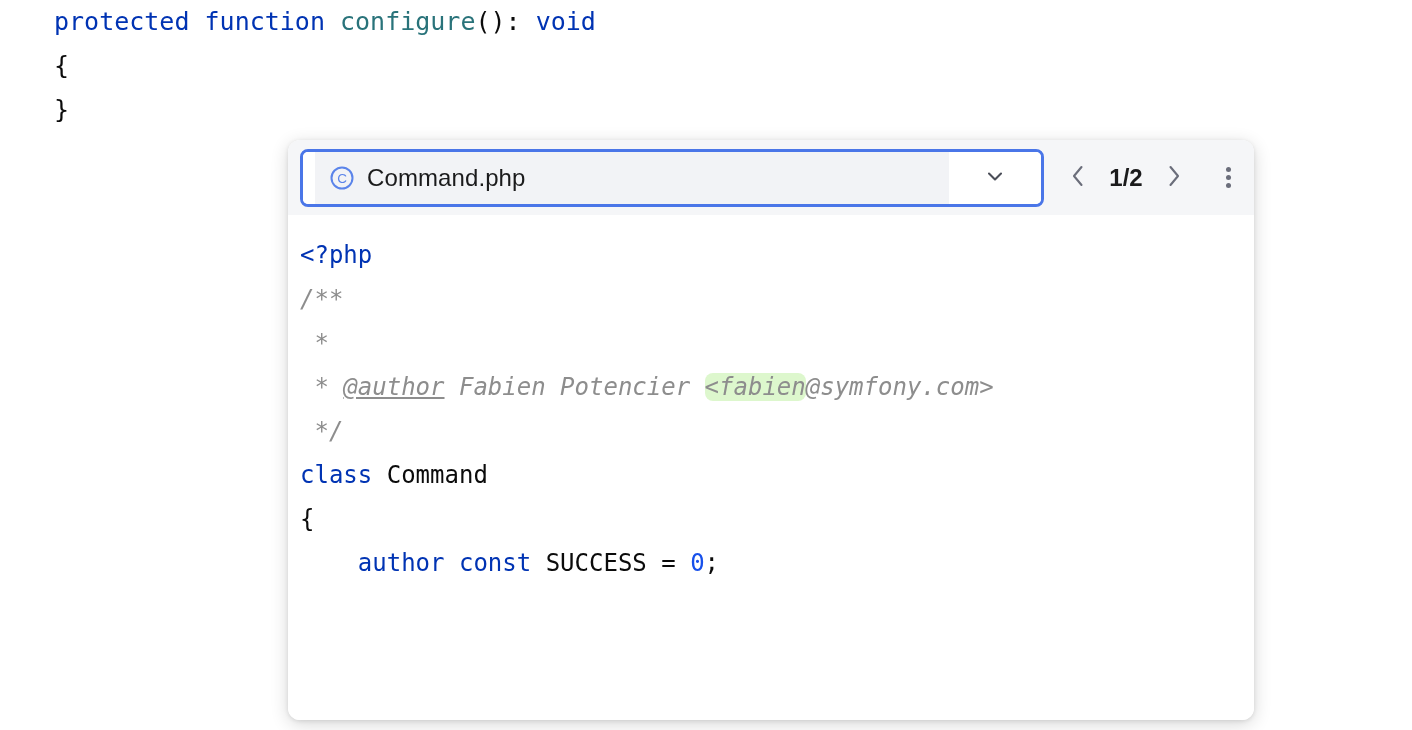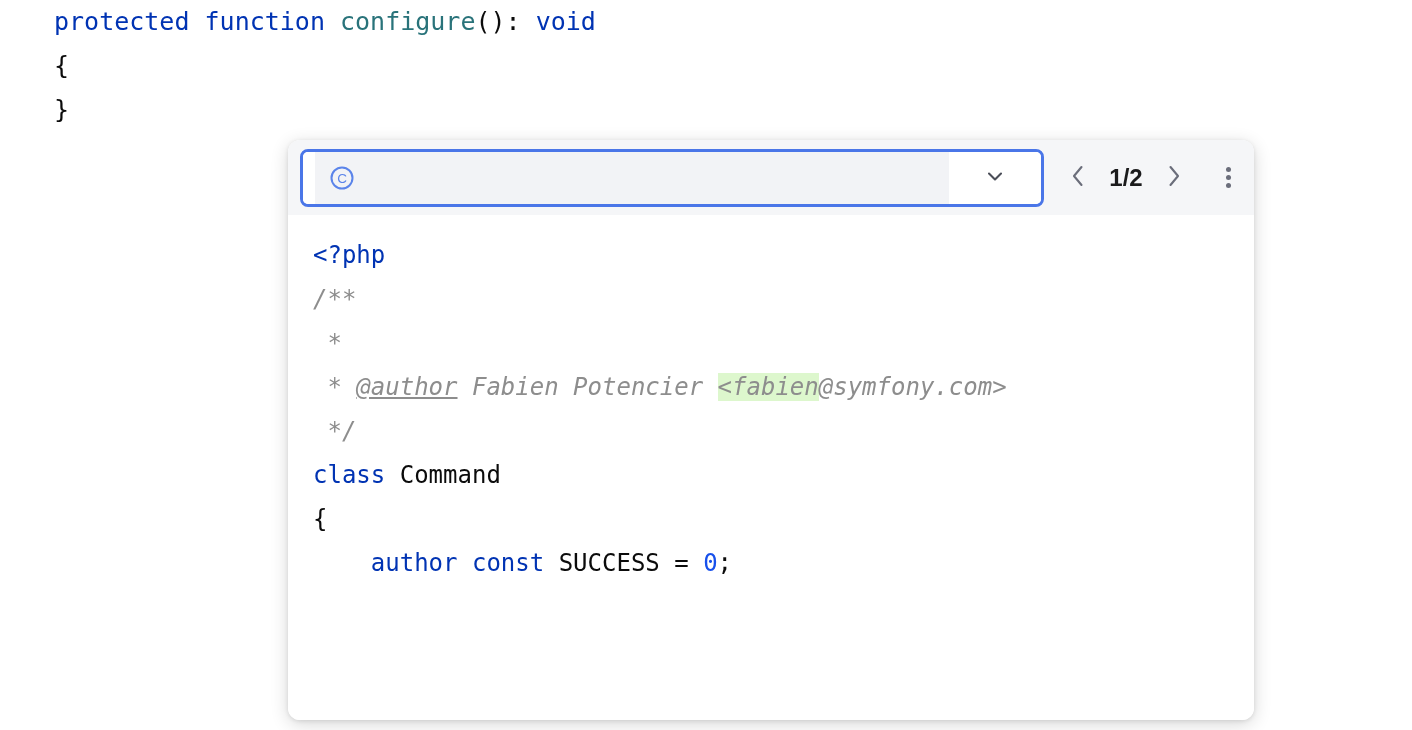--- a/index.html
+++ b/index.html
@@ -136,32 +136,32 @@
     background: #6b6e7b;
     display: block;
     margin: 3px 0;
   }
 
   
   .popup-body {
     position: relative;
     height: 505px;
     background: #ffffff;
-    padding: 18px 0 0 25px;
+    padding: 18px 0 0 12px;
     font-family: "DejaVu Sans Mono", monospace;
     font-size: 24px;
     line-height: 44px;
     color: #0b0b0b;
   }
   .pl { white-space: pre; height: 44px; }
   .c-kw   { color: #0033b3; }
   .c-txt  { color: #0b0b0b; }
   .c-cmt  { color: #8d8d8d; font-style: italic; }
   .c-cmt-u{ color: #8d8d8d; font-style: italic; text-decoration: underline; }
-  .c-cmt-hl { color: #8d8d8d; font-style: italic; background: #ddf7cd; }
+  .c-cmt-hl { color: #8d8d8d; font-style: italic; background: #ddf7cd; border-radius: 8px; }
   .c-num  { color: #1750eb; }
 </style>
 </head>
 <body>
 
 <div id="root">
 
   <div class="editor">
     <div id="editor-lines">
         <div class="ed-line"><span class="tok-kw">protected</span><span class="tok-plain"> </span><span class="tok-kw">function</span><span class="tok-plain"> </span><span class="tok-fn">configure</span><span class="tok-plain">(): </span><span class="tok-kw">void</span></div>
@@ -176,20 +176,21 @@
 
       <div class="combobox">
         <div class="cb-leading-strip"></div>
         <div class="cb-field">
           <span class="cb-icon">
             <svg width="26" height="26" viewBox="0 0 26 26">
               <circle cx="13" cy="13" r="10.5" fill="none" stroke="#5b84ea" stroke-width="2"></circle>
               <text x="13" y="18.2" font-family="Liberation Sans, sans-serif" font-size="13.5" fill="#5b84ea" text-anchor="middle">C</text>
             </svg>
           </span>
+          <span class="cb-label">Command.php</span>
         </div>
         <div class="cb-arrow-btn">
           <span>
             <svg width="26" height="26" viewBox="0 0 26 26">
               <path d="M7 10.5 L13 16.5 L19 10.5" fill="none" stroke="#4b4e58" stroke-width="2.1" stroke-linecap="round" stroke-linejoin="round"></path>
             </svg>
           </span>
         </div>
       </div>
 

